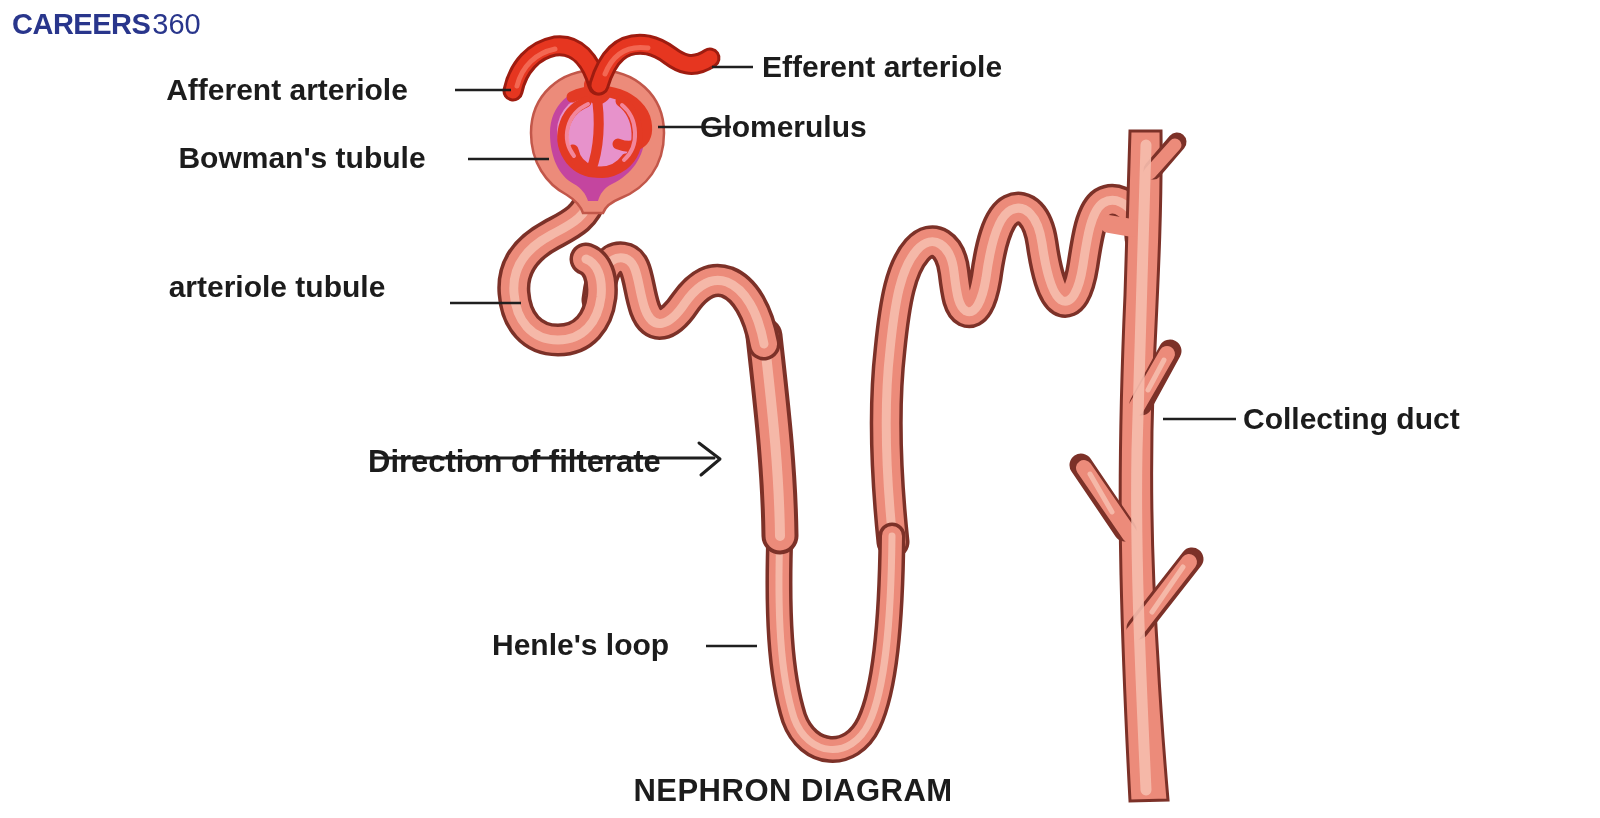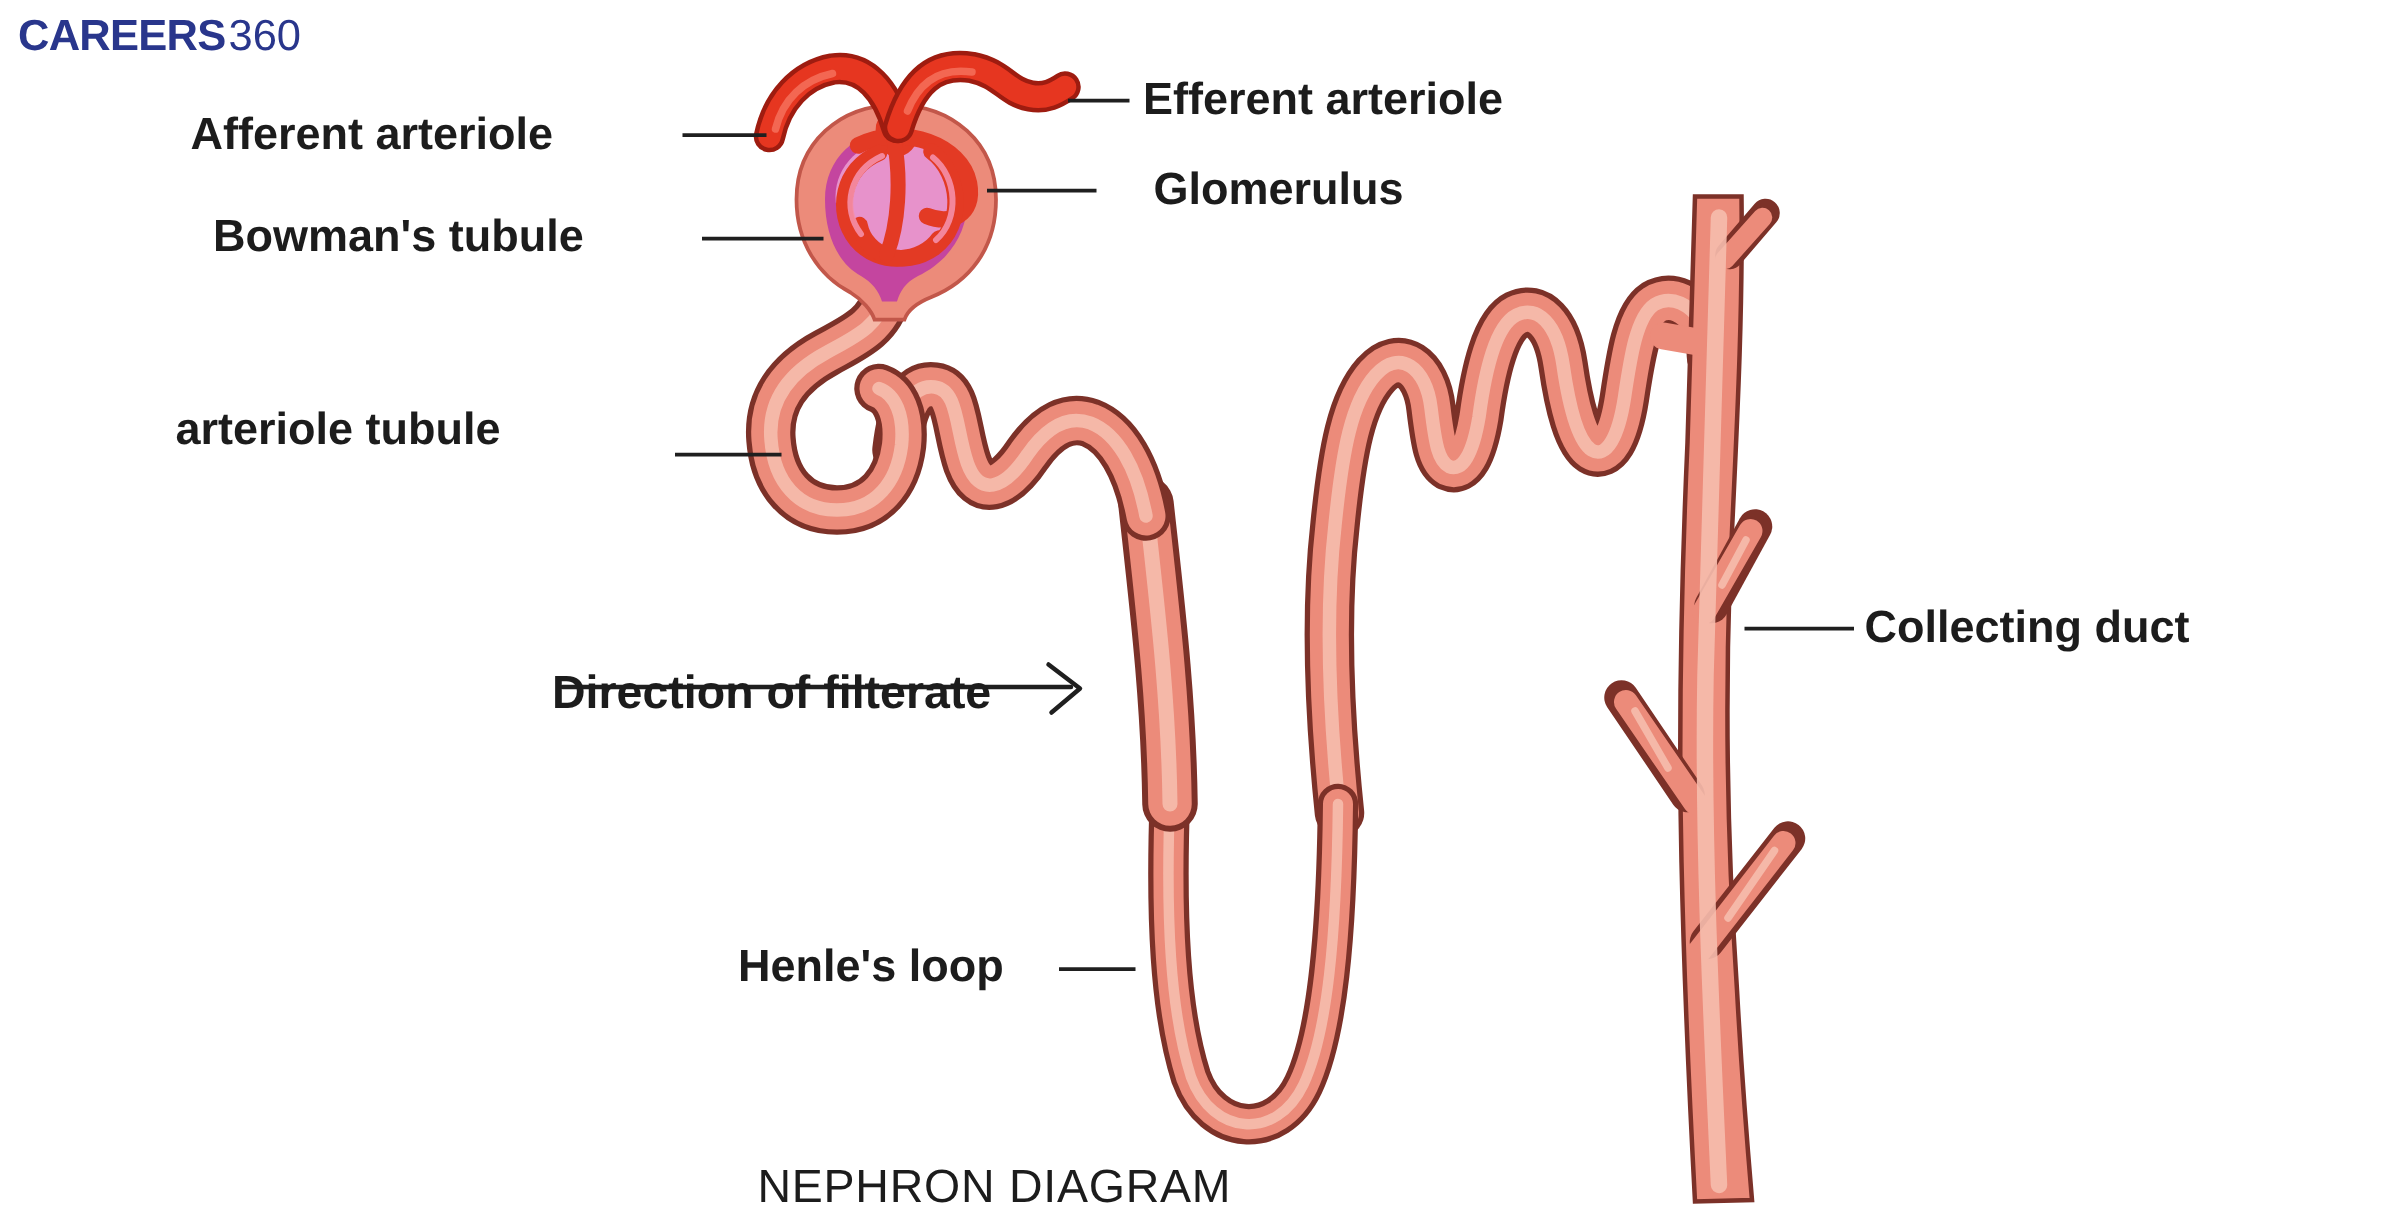--- a/index.html
+++ b/index.html
@@ -20,24 +20,24 @@
   .cap    { fill:none; stroke:var(--capillary-red,#e33a24); stroke-linecap:round; }
   .cap-hl { fill:none; stroke:#f48fa8; stroke-linecap:round; opacity:.9; }
   .leader { fill:none; stroke:var(--leader,#1f1f1f); stroke-width:2.5; }
   .arrow  { fill:none; stroke:var(--leader,#1f1f1f); stroke-width:3; stroke-linecap:round; stroke-linejoin:round; }
 
   
   .lbl {
     position:absolute; color:var(--label-text,#1c1c1c);
     font-size:30px; font-weight:700; line-height:35px; white-space:nowrap;
   }
-  .lbl.right { text-align:left; }
+  .lbl.right { text-align:center; }
   .title {
-    position:absolute; left:505px; top:773px; width:600px; text-align:left;
-    color:var(--label-text,#1c1c1c); font-size:31px; font-weight:400; letter-spacing:.5px;
+    position:absolute; left:493px; top:773px; width:600px; text-align:center;
+    color:var(--label-text,#1c1c1c); font-size:31px; font-weight:700; letter-spacing:.5px;
   }
   .logo { position:absolute; left:12px; top:8px; white-space:nowrap; }
   .logo .brand  { color:var(--logo-navy,#29368c); font-size:29px; font-weight:700; letter-spacing:-.5px; }
   .logo .suffix { color:var(--logo-navy,#29368c); font-size:29px; font-weight:400; margin-left:2px; }
 </style>
 </head>
 <body>
 
 <div class="stage">
 
@@ -135,21 +135,21 @@
   </svg>
 
   <div class="logo">
     <span class="brand">CAREERS</span><span class="suffix">360</span>
   </div>
 
   <div class="lbl right" style="left:127px; top:72px; width:320px;">Afferent arteriole</div>
 
   <div class="lbl" style="left:762px; top:49px;">Efferent arteriole</div>
 
-  <div class="lbl" style="left:769px; top:109px;text-align:center;">Glomerulus</div>
+  <div class="lbl" style="left:700px; top:109px;text-align:center;">Glomerulus</div>
 
   <div class="lbl right" style="left:142px; top:140px; width:320px;">Bowman's tubule</div>
 
   <div class="lbl right" style="left:117px; top:269px; width:320px;">
     <div>arteriole tubule</div>
   </div>
 
   <div class="lbl" style="left:368px; top:412px; font-size:31px;margin-top:32px;">Direction of filterate</div>
 
   <div class="lbl" style="left:492px; top:627px;">Henle's loop</div>

